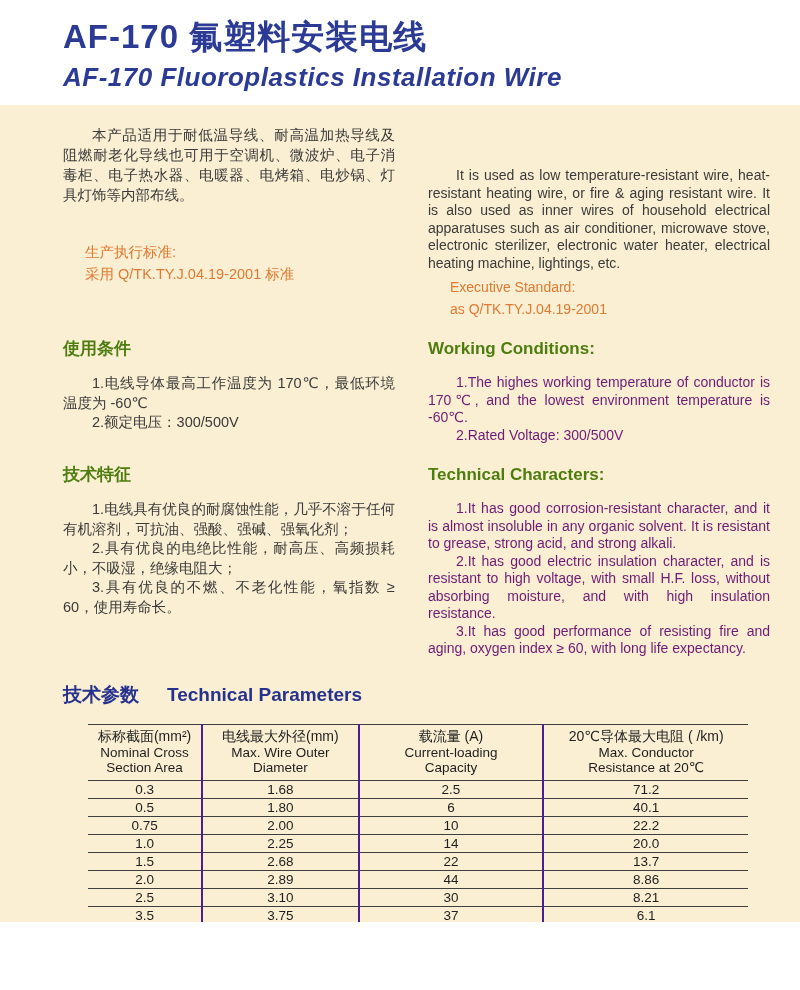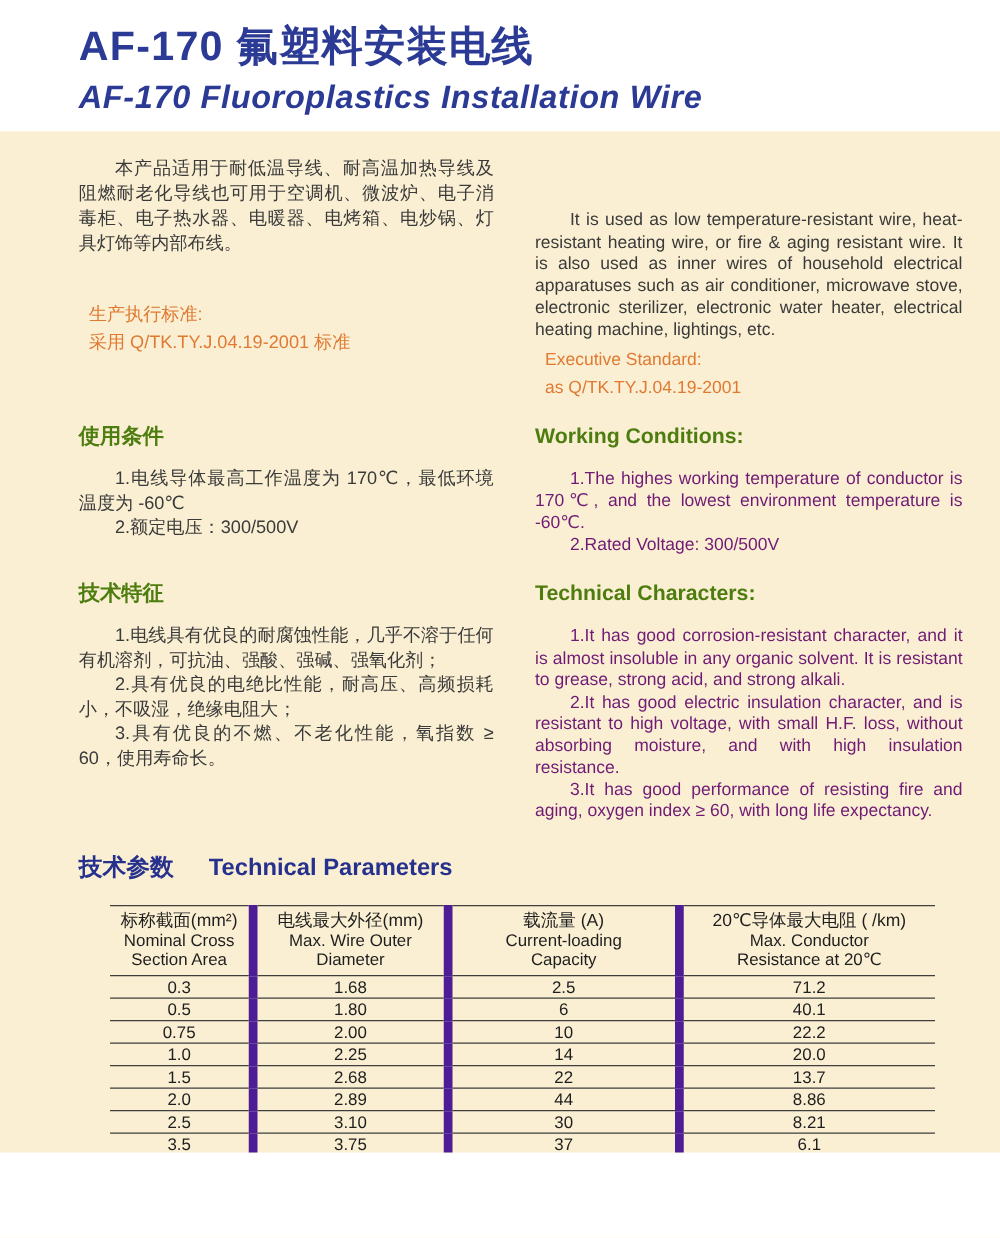--- a/index.html
+++ b/index.html
@@ -28,21 +28,21 @@
 
   .para-cn {
     font-size:14.5px; line-height:20px; color:#3a3a3a;
     text-align:justify; text-indent:2em;
   }
   .para-en {
     font-size:14px; line-height:17.5px; color:#3a3a3a;
     text-align:justify; text-indent:2em;margin-top:42px;
   }
 
-  .standard { color:#e07a33; font-size:14.5px; line-height:22px; margin-left:8px; }
+  .standard { color:#e07a33; font-size:14.5px; line-height:22px; margin-left:22px; }
   .standard-cn { margin-top:36px; }
   .standard-en { margin-top:4px; font-size:14px; }
 
   .sec-heading { color:#4d7c0f; font-size:17px; font-weight:bold; line-height:20px; }
 
   .items { margin-top:15px; }
   .item-cn {
     font-size:14.5px; line-height:19.5px; color:#3a3a3a;
     text-align:justify; text-indent:2em;
   }
@@ -62,21 +62,21 @@
   .params-table {
     margin:18px 0 0 25px; width:660px;
     border-collapse:collapse; table-layout:fixed;
   }
   .params-table col.c1 { width:17.3%; }
   .params-table col.c2 { width:23.7%; }
   .params-table col.c3 { width:28%; }
   .params-table col.c4 { width:31%; }
   .params-table th, .params-table td {
     text-align:center; vertical-align:middle;
-    border-left:7px solid #4c1d95; color:#1e1e1e;
+    border-left:2px solid #4c1d95; color:#1e1e1e;
   }
   .params-table th:first-child, .params-table td:first-child { border-left:none; }
   .params-table thead tr { border-top:1px solid #3f3f3f; border-bottom:1px solid #3f3f3f; }
   .params-table tbody tr { border-bottom:1px solid #3f3f3f; }
   .params-table th { font-weight:normal; padding:3px 2px 4px; }
   .th-cn { font-size:14px; line-height:17px; }
   .th-en { font-size:13.5px; line-height:15.5px; white-space:pre-line; }
   .params-table td { font-size:13.5px; height:17px; line-height:17px; padding:0 2px; }
 
   .block-cable { margin-top:22px; }

